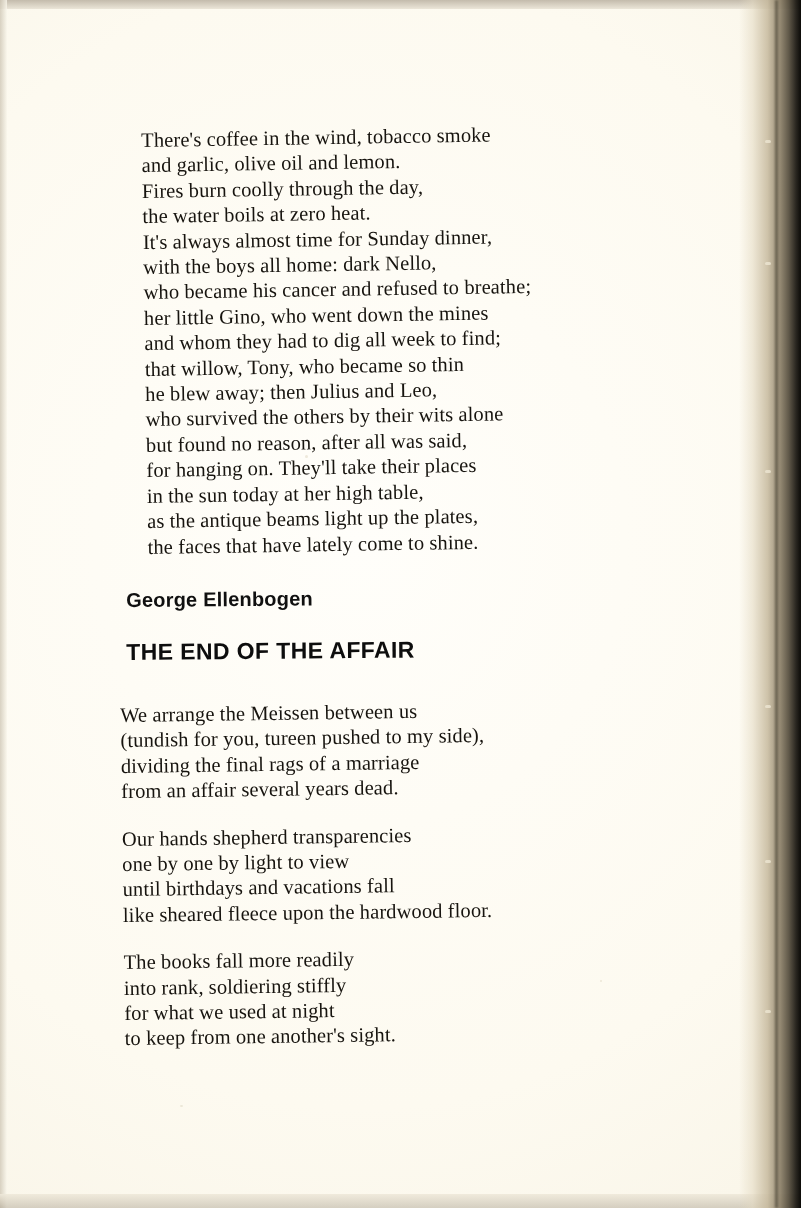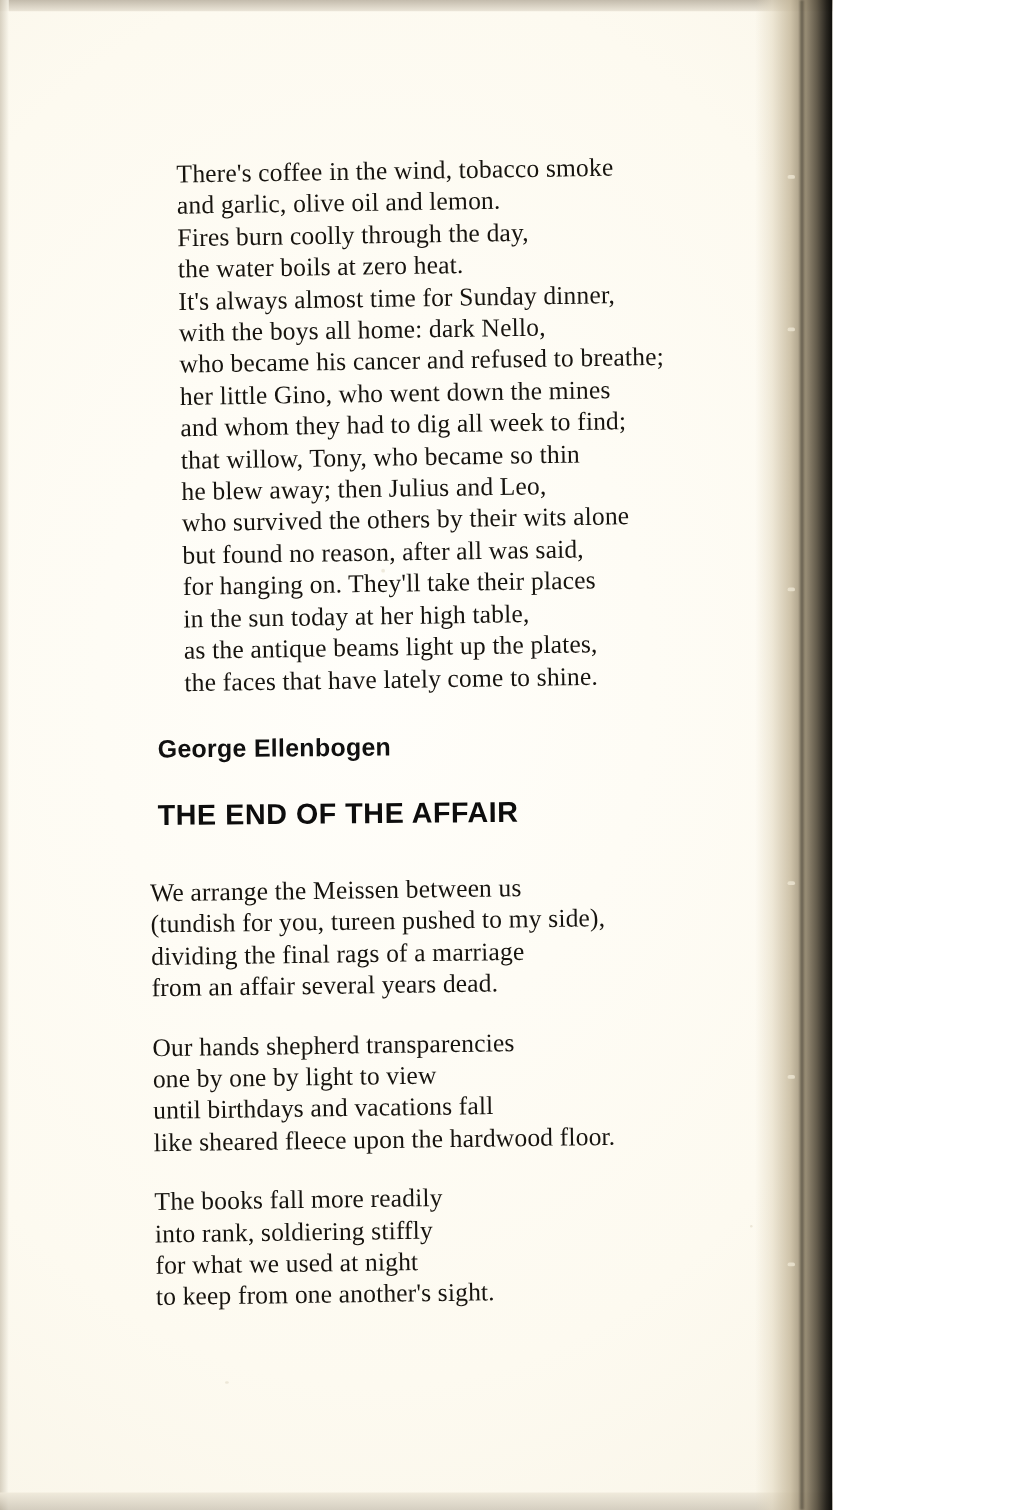--- a/index.html
+++ b/index.html
@@ -9,21 +9,21 @@
   }
   body {
     width: 809px;
     height: 1208px;
     overflow: hidden;
     font-family: "Liberation Serif", serif;
   }
 
   .page {
     position: relative;
-    width: 666px;
+    width: 801px;
     height: 1208px;
     background: #fdfbf3;
     overflow: hidden;
   }
 
   
   .paper {
     position: absolute;
     inset: 0;
     background:

